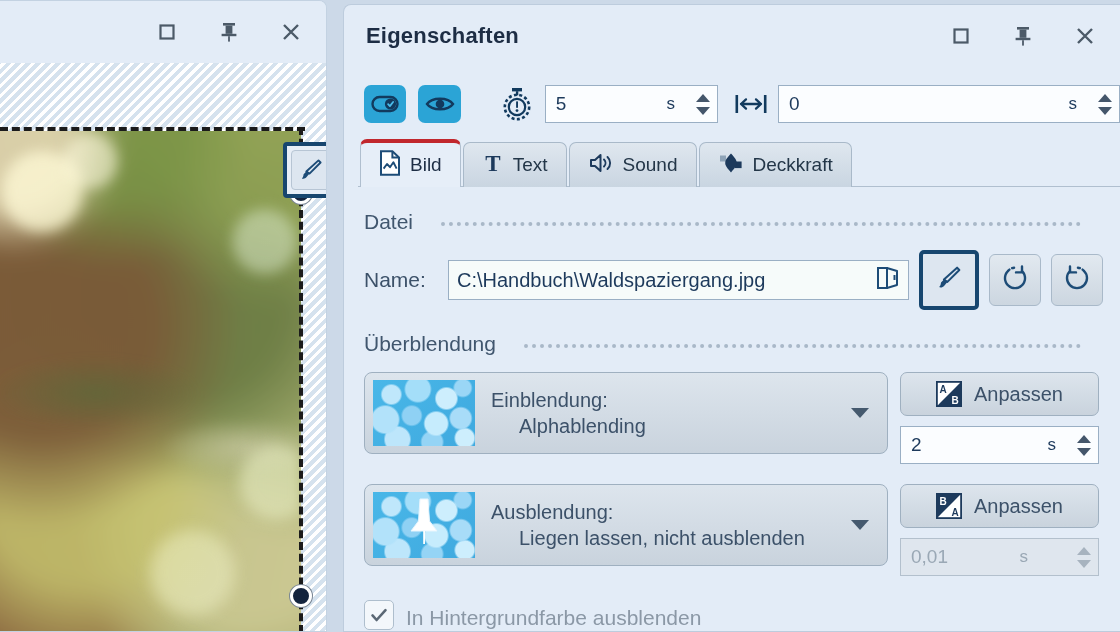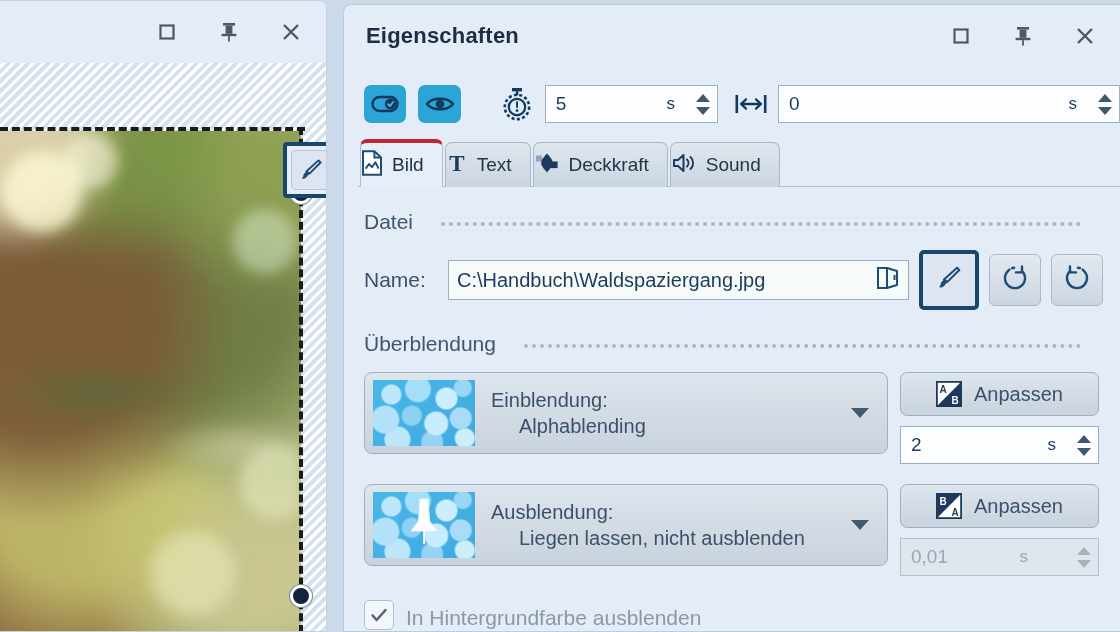--- a/index.html
+++ b/index.html
@@ -169,21 +169,21 @@
   
   .tabs {
     position: absolute; left: 358px; top: 134px; width: 100%; height: 48px;
   }
   .tabstrip {
     position: absolute; left: 0; top: 0; display: flex; align-items: flex-end;
     height: 48px;
   }
   .tab {
     height: 45px; display: flex; align-items: center; gap: 9px;
-    padding: 0 18px 0 0;
+    padding: 0 18px 0 18px;
     background: linear-gradient(#dfe7ef, #c9d5e1);
     border: 1px solid #a9b9c9; border-bottom: none;
     border-radius: 7px 7px 0 0;
     font-size: 19px; color: #233648; cursor: pointer;
     margin-right: 2px; position: relative;
   }
   .tab.active {
     background: #e6eef8;
     border-top: 4px solid #c1272d;
     height: 48px;
@@ -445,37 +445,37 @@
           <span>
             <svg width="22" height="24" viewBox="0 0 22 24">
               <text x="11" y="20" font-family="Liberation Serif, serif" font-size="23" font-weight="bold" fill="#1d3a5c" text-anchor="middle">T</text>
             </svg>
           </span>
           <span>Text</span>
         </div>
         <div class="tab">
           <span>
             <svg width="26" height="24" viewBox="0 0 26 24">
+              <path d="M3 9 H7 L12.5 4 V20 L7 15 H3 Z" fill="none" stroke="#1d3a5c" stroke-width="2" stroke-linejoin="round"></path>
+              <path d="M16 8.5 C18 10.5 18 13.5 16 15.5" fill="none" stroke="#1d3a5c" stroke-width="1.9" stroke-linecap="round"></path>
+              <path d="M19.5 6 C23 9.2 23 14.8 19.5 18" fill="none" stroke="#1d3a5c" stroke-width="1.9" stroke-linecap="round"></path>
+            </svg>
+          </span>
+          <span>Sound</span>
+        </div>
+        <div class="tab">
+          <span>
+            <svg width="26" height="24" viewBox="0 0 26 24">
               <rect x="2" y="4.5" width="6" height="6" fill="#8fa4b8"></rect>
               <rect x="17" y="10.5" width="6.6" height="6.6" fill="#1d3a5c"></rect>
               <path d="M13 2.6 C9.8 6.4 7.4 8.4 7.4 11.4 A5.6 5.6 0 0 0 18.6 11.4 C18.6 8.4 16.2 6.4 13 2.6 Z" fill="#1d3a5c"></path>
               <path d="M13 21.4 C16.2 17.6 18.6 15.6 18.6 12.6 A5.6 5.6 0 0 0 7.4 12.6 C7.4 15.6 9.8 17.6 13 21.4 Z" fill="#1d3a5c"></path>
             </svg>
           </span>
           <span>Deckkraft</span>
-        </div>
-        <div class="tab">
-          <span>
-            <svg width="26" height="24" viewBox="0 0 26 24">
-              <path d="M3 9 H7 L12.5 4 V20 L7 15 H3 Z" fill="none" stroke="#1d3a5c" stroke-width="2" stroke-linejoin="round"></path>
-              <path d="M16 8.5 C18 10.5 18 13.5 16 15.5" fill="none" stroke="#1d3a5c" stroke-width="1.9" stroke-linecap="round"></path>
-              <path d="M19.5 6 C23 9.2 23 14.8 19.5 18" fill="none" stroke="#1d3a5c" stroke-width="1.9" stroke-linecap="round"></path>
-            </svg>
-          </span>
-          <span>Sound</span>
         </div>
       </div>
     </div>
 
     <div class="content">
 
       <div class="sec">
         <span class="lbl">Datei</span>
         <span class="dots"></span>
       </div>

